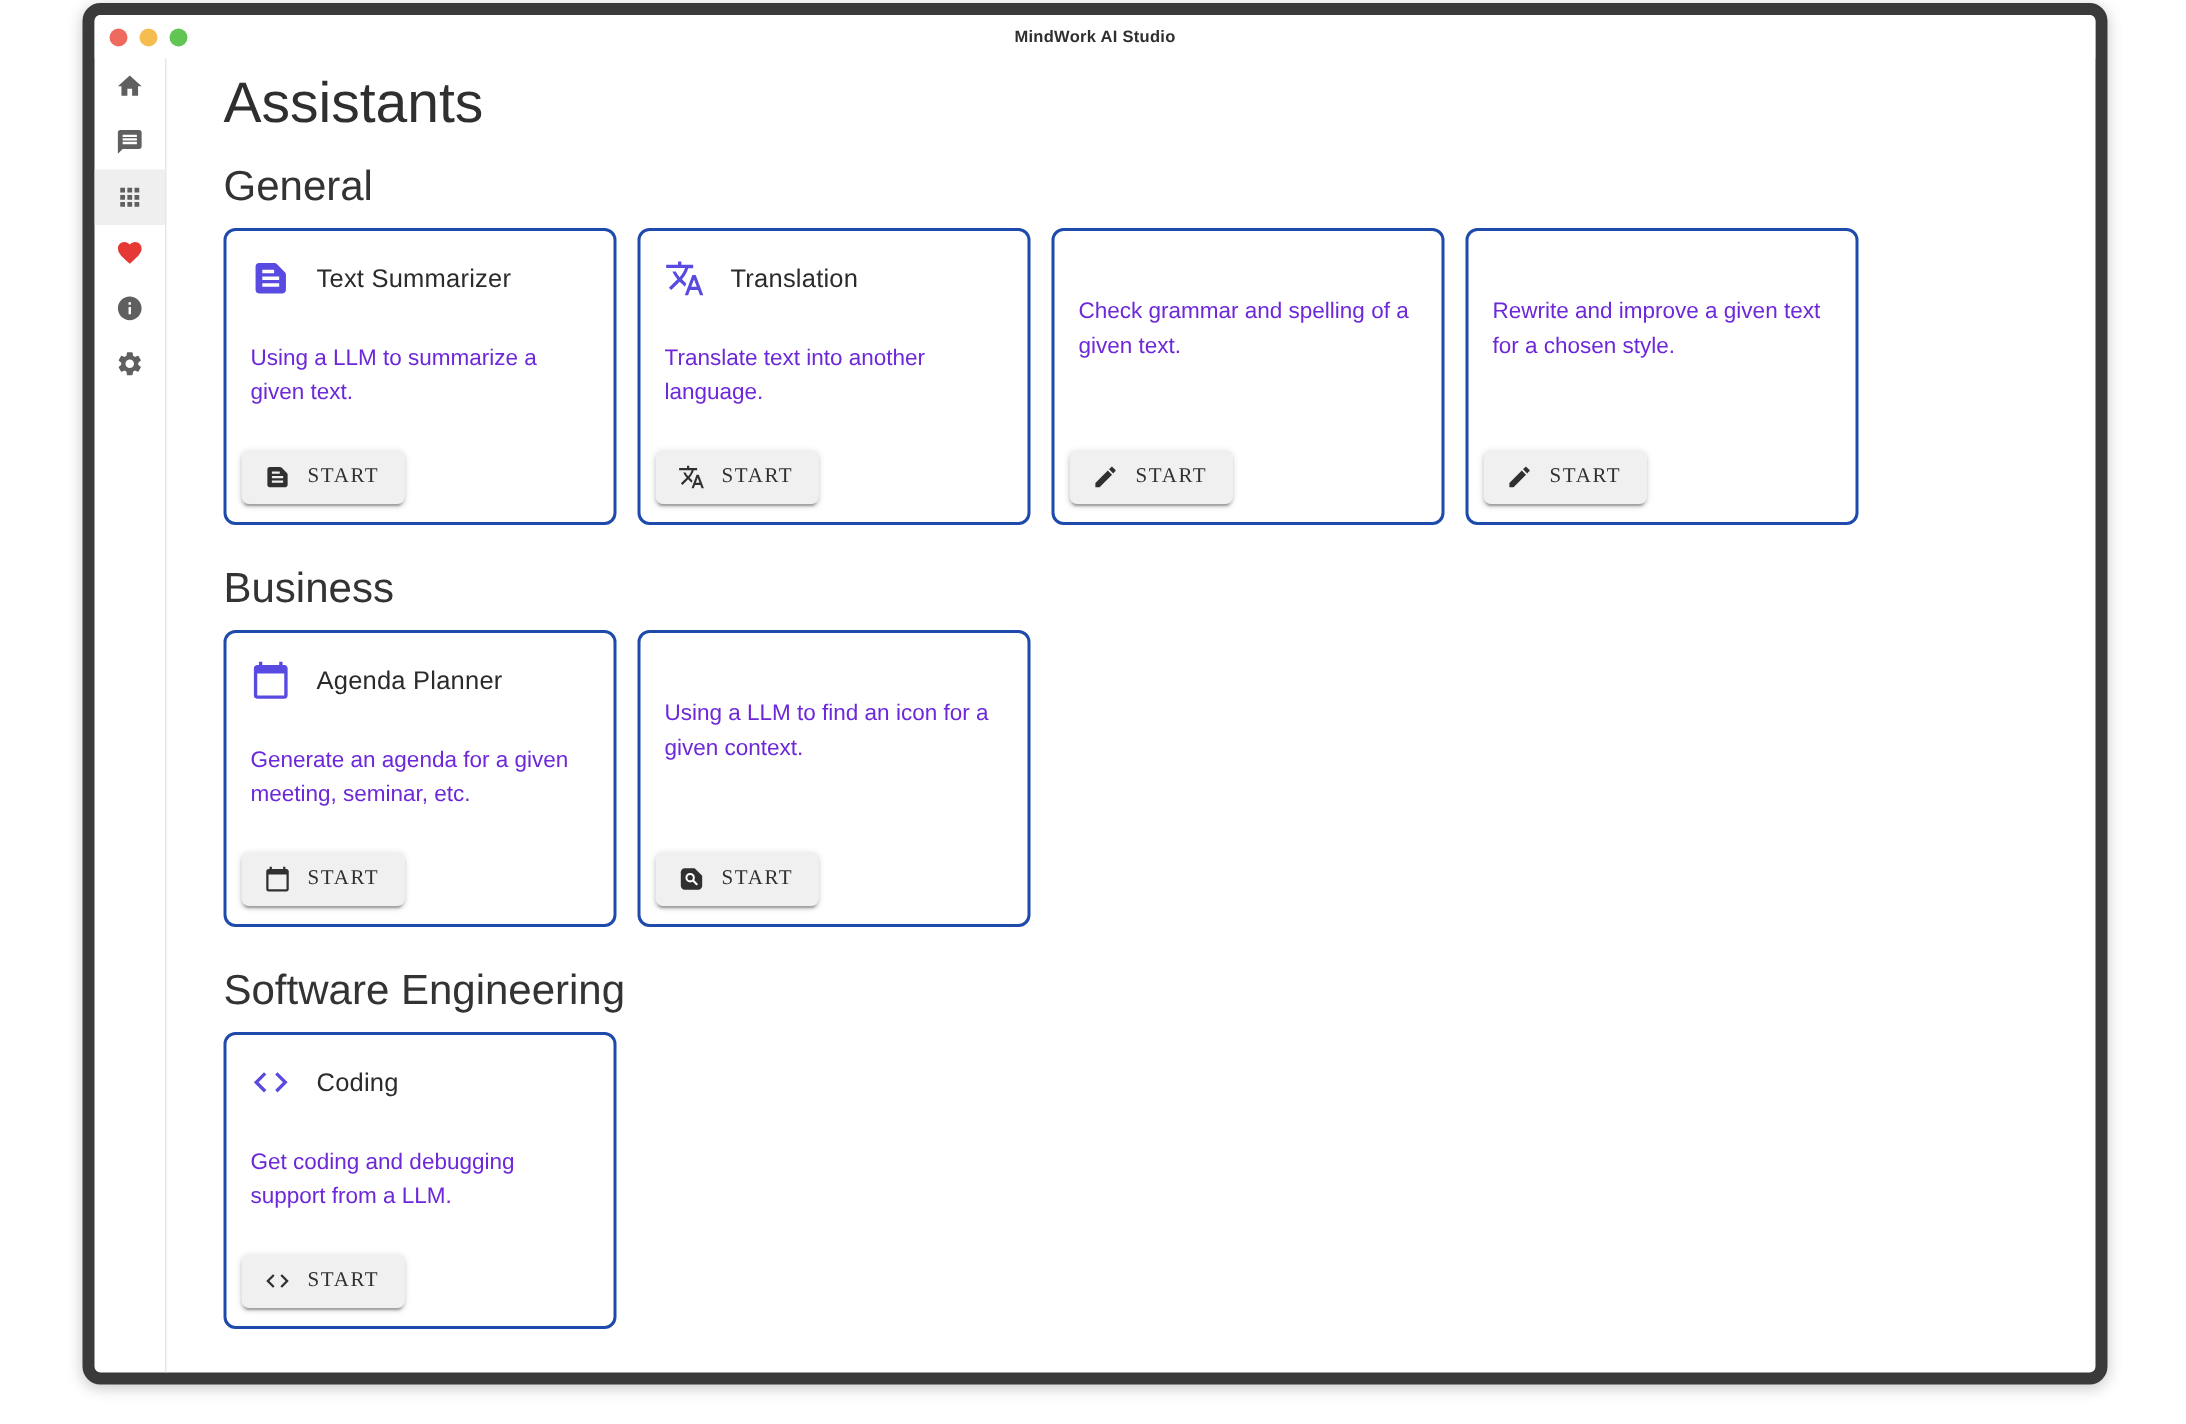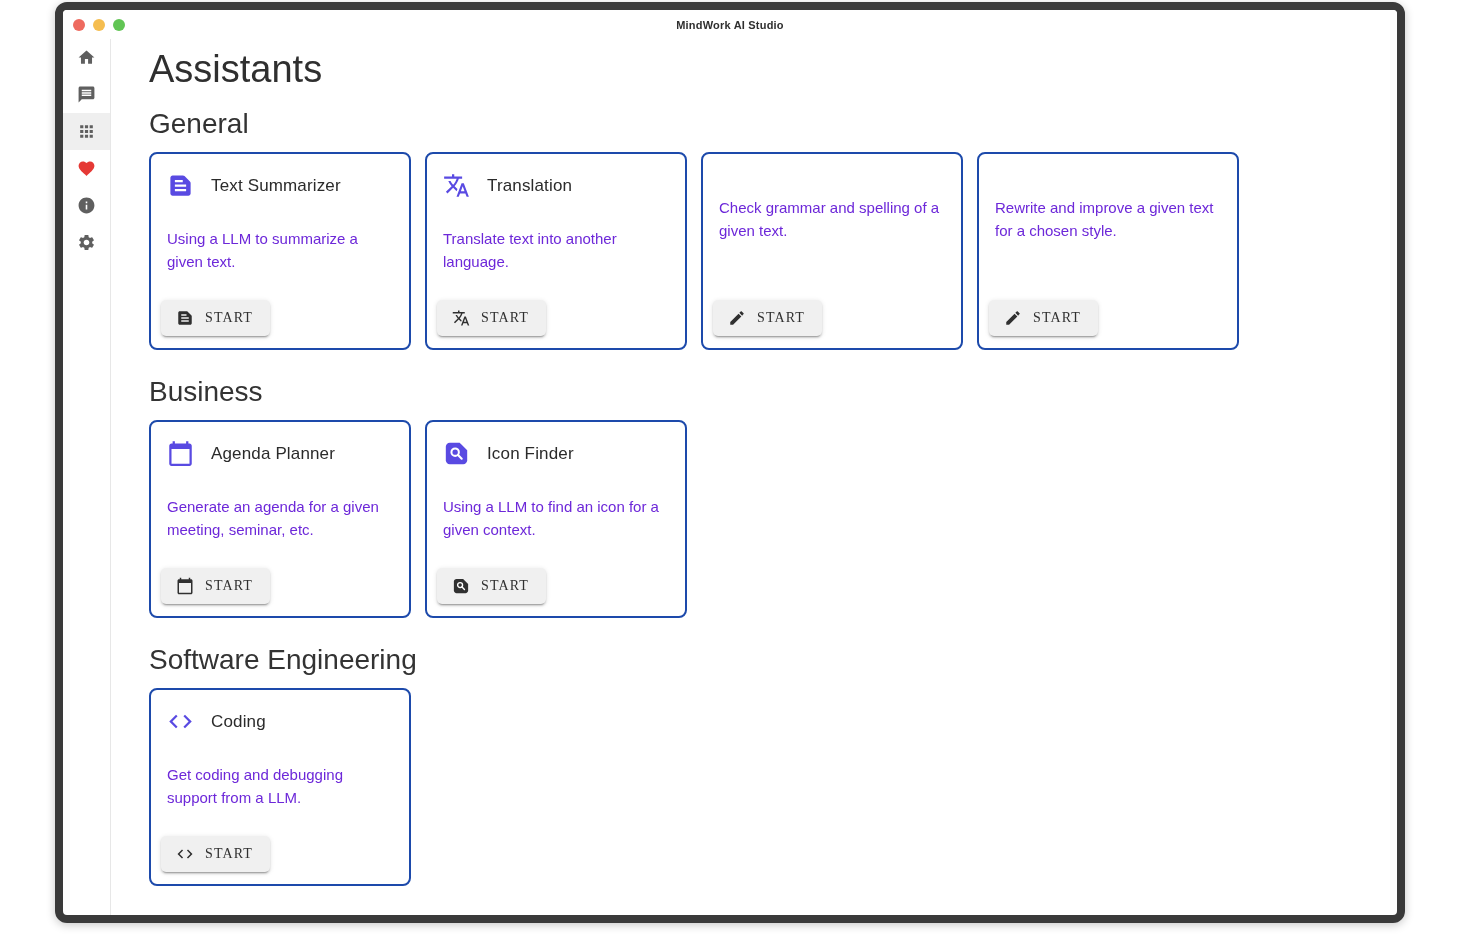--- a/index.html
+++ b/index.html
@@ -234,26 +234,20 @@
 meeting, seminar, etc.</div>
             <button class="start-btn">
               <svg>
                   <use href="#sym-calendar"></use>
                 </svg>
               <span>START</span>
             </button>
           </div>
 
           <div class="card">
-            <div class="card-header">
-              <svg>
-                  <use href="#sym-icon-search"></use>
-                </svg>
-              <div class="card-title">Icon Finder</div>
-            </div>
             <div class="card-desc">Using a LLM to find an icon for a
 given context.</div>
             <button class="start-btn">
               <svg>
                   <use href="#sym-icon-search"></use>
                 </svg>
               <span>START</span>
             </button>
           </div>
         </div>

